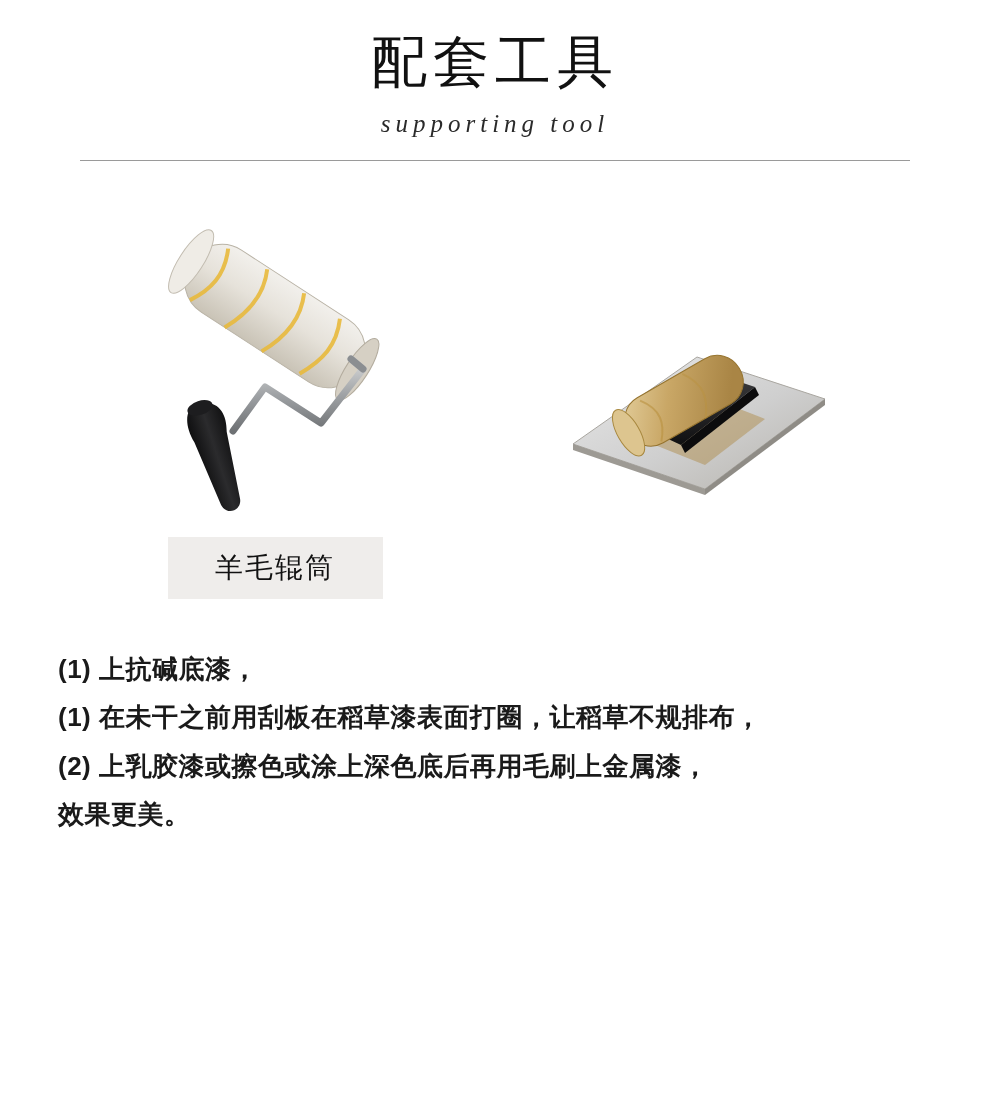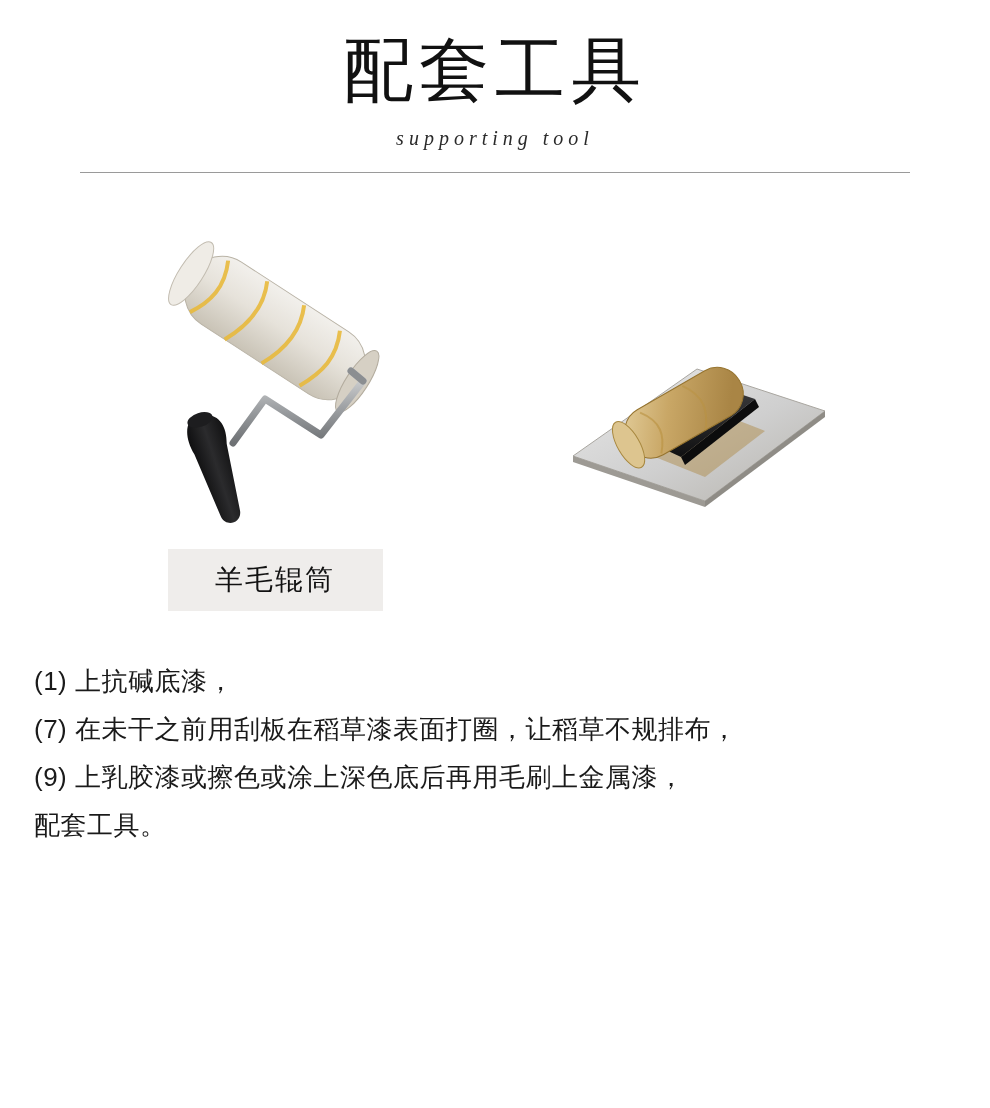--- a/index.html
+++ b/index.html
@@ -15,30 +15,30 @@
     color: #1a1a1a;
     overflow: hidden;
   }
 
   
   .header {
     padding-top: 30px;
     text-align: center;
   }
   .title-cn {
-    font-size: 70px;
+    font-size: 56px;
     letter-spacing: 6px;
     font-weight: 400;
     line-height: 1.15;
     color: #111111;
     font-family: "Liberation Sans", "DejaVu Sans", sans-serif;
   }
   .title-en {
     margin-top: 16px;
-    font-size: 20px;
+    font-size: 25px;
     font-style: italic;
     letter-spacing: 5px;
     color: #2a2a2a;
     font-family: "Liberation Serif", "DejaVu Serif", serif;
   }
   .divider {
     margin: 22px auto 0 auto;
     width: 830px;
     height: 1px;
     background: #9a9a9a;
@@ -72,21 +72,22 @@
     align-items: center;
     justify-content: center;
     font-size: 28px;
     letter-spacing: 2px;
     color: #111111;
   }
 
   
   .steps {
     margin-top: 46px;
-    padding: 0 34px;
+    padding: 0 58px;
+    font-weight: bold;
   }
   .step {
     font-size: 26px;
     line-height: 1.85;
     color: #1a1a1a;
     letter-spacing: 0.5px;
   }
 </style>
 </head>
 <body>
@@ -178,16 +179,16 @@
           <path d="M140 98 C 154 118, 150 132, 138 148" stroke="#b9913f" stroke-width="2" fill="none" opacity="0.5"></path>
         </g>
       </svg>
     </div>
   </div>
 
 </div>
 
 <div class="steps">
   <div class="step">(1) 上抗碱底漆，</div>
-  <div class="step">(7) 在未干之前用刮板在稻草漆表面打圈，让稻草不规排布，</div>
-  <div class="step">(9) 上乳胶漆或擦色或涂上深色底后再用毛刷上金属漆，</div>
-  <div class="step">配套工具。</div>
+  <div class="step">(1) 在未干之前用刮板在稻草漆表面打圈，让稻草不规排布，</div>
+  <div class="step">(2) 上乳胶漆或擦色或涂上深色底后再用毛刷上金属漆，</div>
+  <div class="step">效果更美。</div>
 </div>
 
 </body></html>

